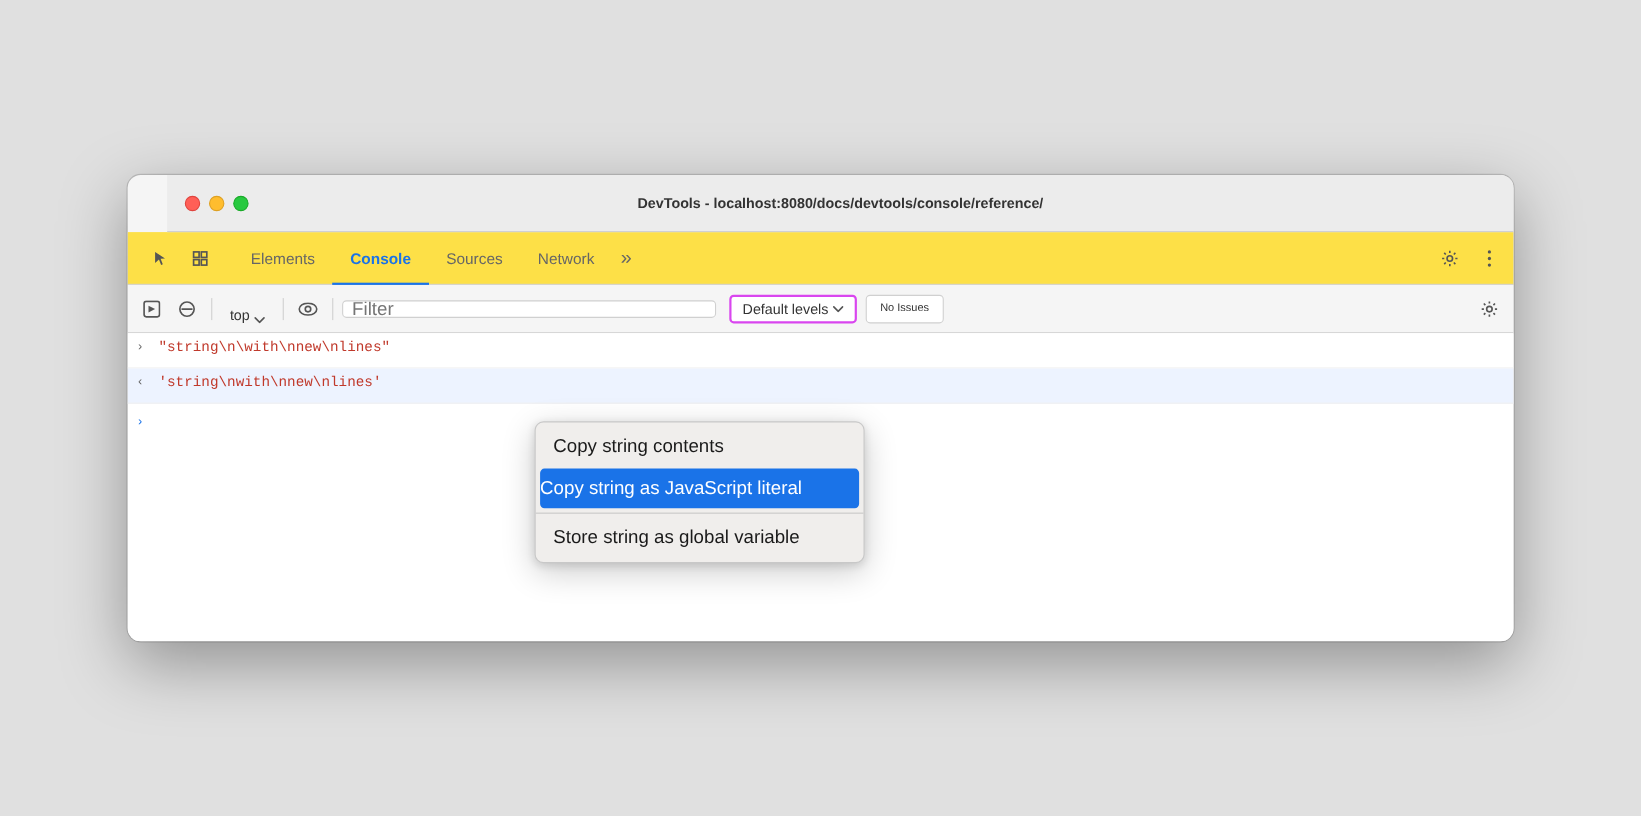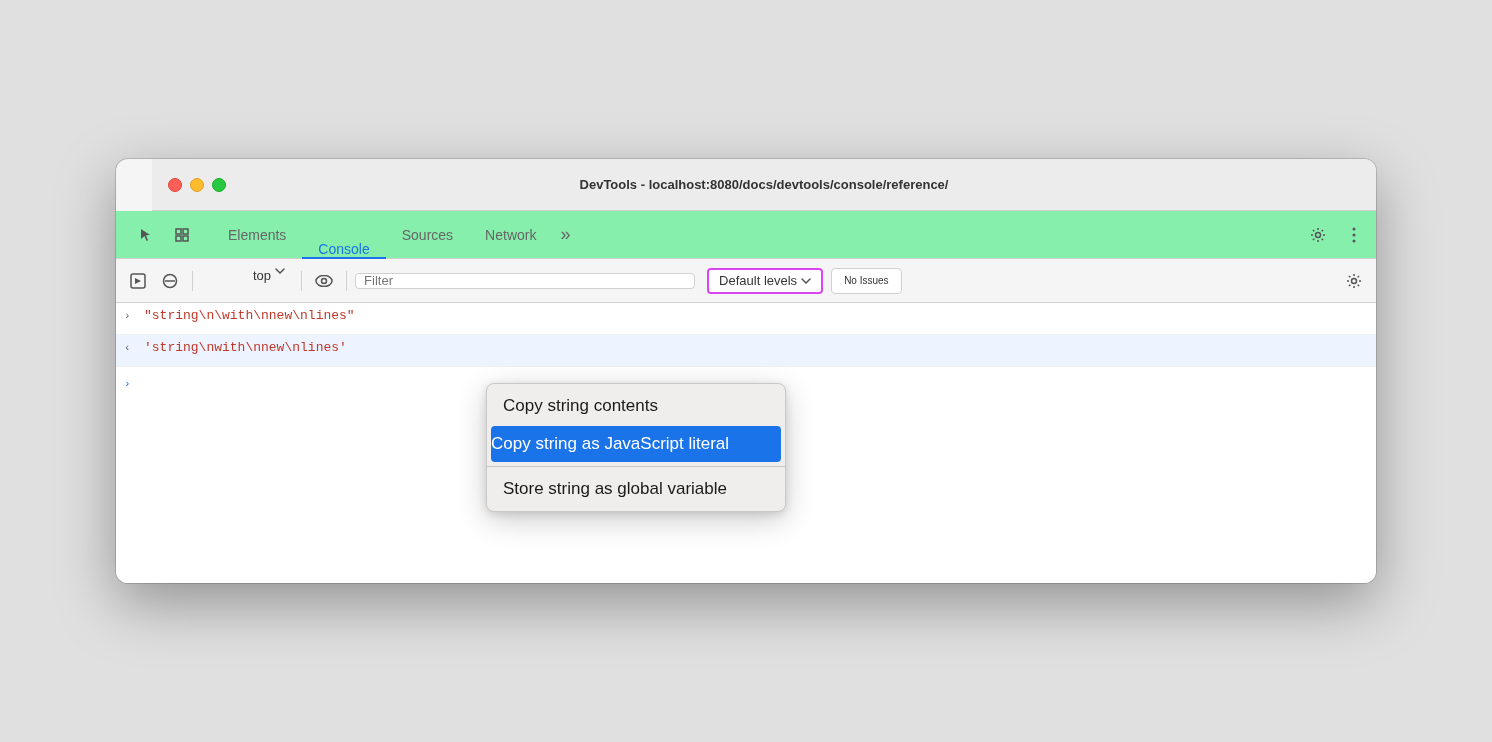--- a/index.html
+++ b/index.html
@@ -49,21 +49,21 @@
       left: 50%;
       transform: translateX(-50%);
       font-size: 13px;
       font-weight: 600;
       color: #333;
       white-space: nowrap;
     }
 
     
     .tabbar {
-      background: #86efac;
+      background: #fde047;
       border-bottom: 1px solid #d0d0d0;
       height: 48px;
       display: flex;
       align-items: stretch;
       padding: 0 8px;
     }
     .tabbar-icons {
       display: flex;
       align-items: center;
       gap: 8px;
@@ -88,22 +88,21 @@
       font-size: 14px;
       color: #666;
       cursor: pointer;
       border-bottom: 2px solid transparent;
       position: relative;
       top: 1px;
     }
     .tab.active {
       color: #1a73e8;
       border-bottom: 2px solid #1a73e8;
-      font-weight: 400;
-      align-items: flex-end;
+      font-weight: 700;
     }
     .tab-more {
       display: flex;
       align-items: center;
       padding: 0 8px;
       color: #666;
       font-size: 18px;
       cursor: pointer;
     }
     .tabbar-right {
@@ -137,38 +136,37 @@
       background: none;
     }
     .toolbar-divider {
       width: 1px;
       height: 20px;
       background: #d0d0d0;
       margin: 0 4px;
     }
     .top-selector {
       display: flex;
-      align-items: flex-start;
+      align-items: flex-end;
       gap: 4px;
       padding: 0 8px;
       height: 26px;
       border-radius: 4px;
       cursor: pointer;
       font-size: 13px;
       color: #333;
-      margin-left: 44px;
     }
     .filter-input {
       flex: 1;
       max-width: 340px;
       height: 16px;
       border: 1px solid #d0d0d0;
       border-radius: 4px;
       padding: 0 8px;
-      font-size: 13px;
+      font-size: 17px;
       background: white;
       outline: none;
     }
     .default-levels {
       display: flex;
       align-items: center;
       gap: 4px;
       padding: 0 10px;
       height: 26px;
       border: 2px solid #d946ef;

